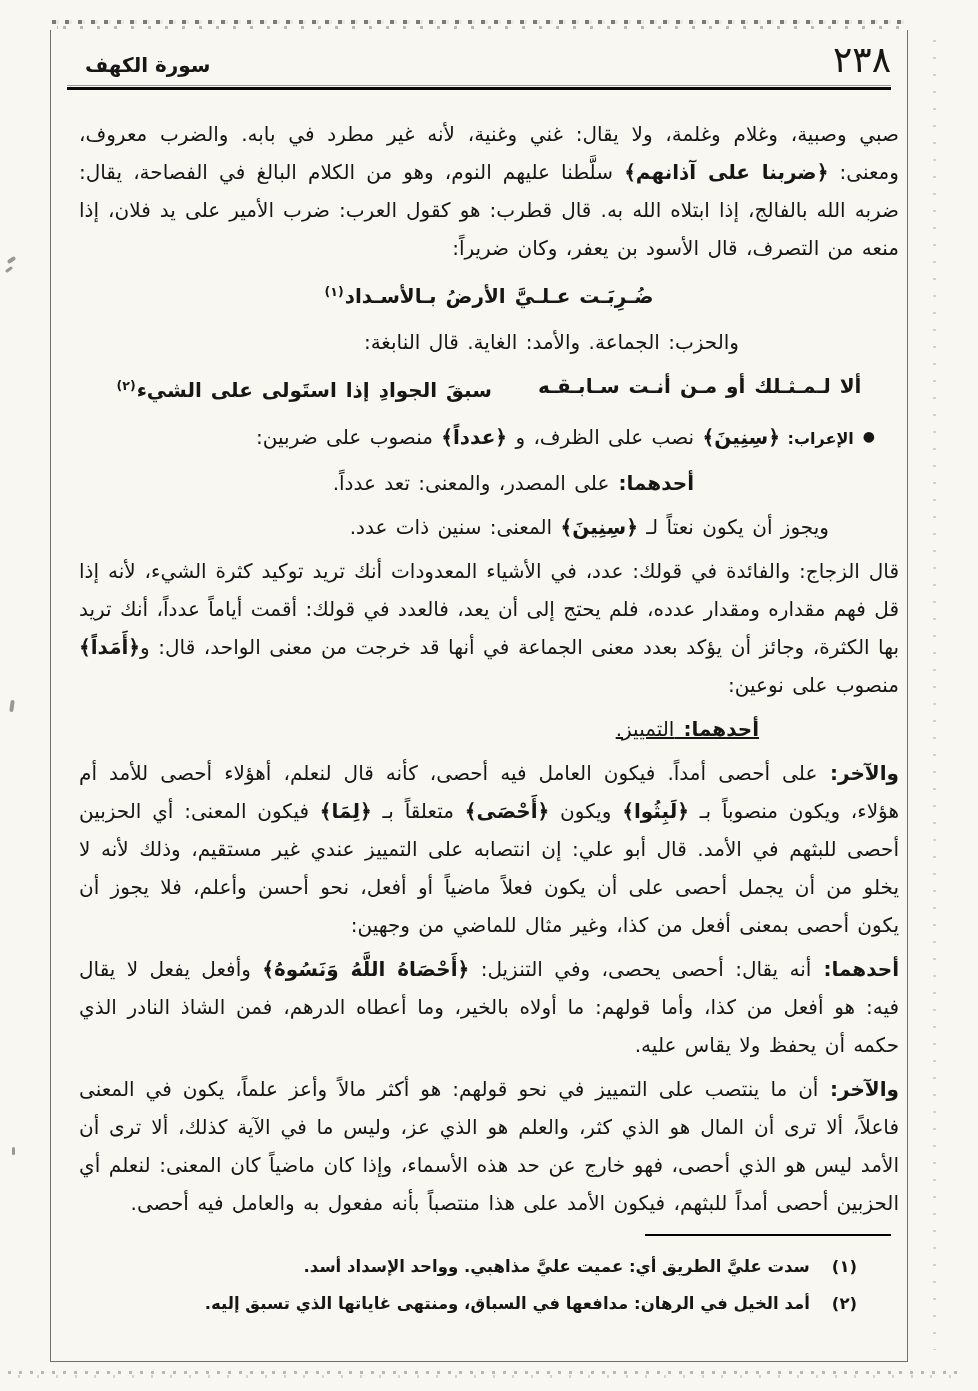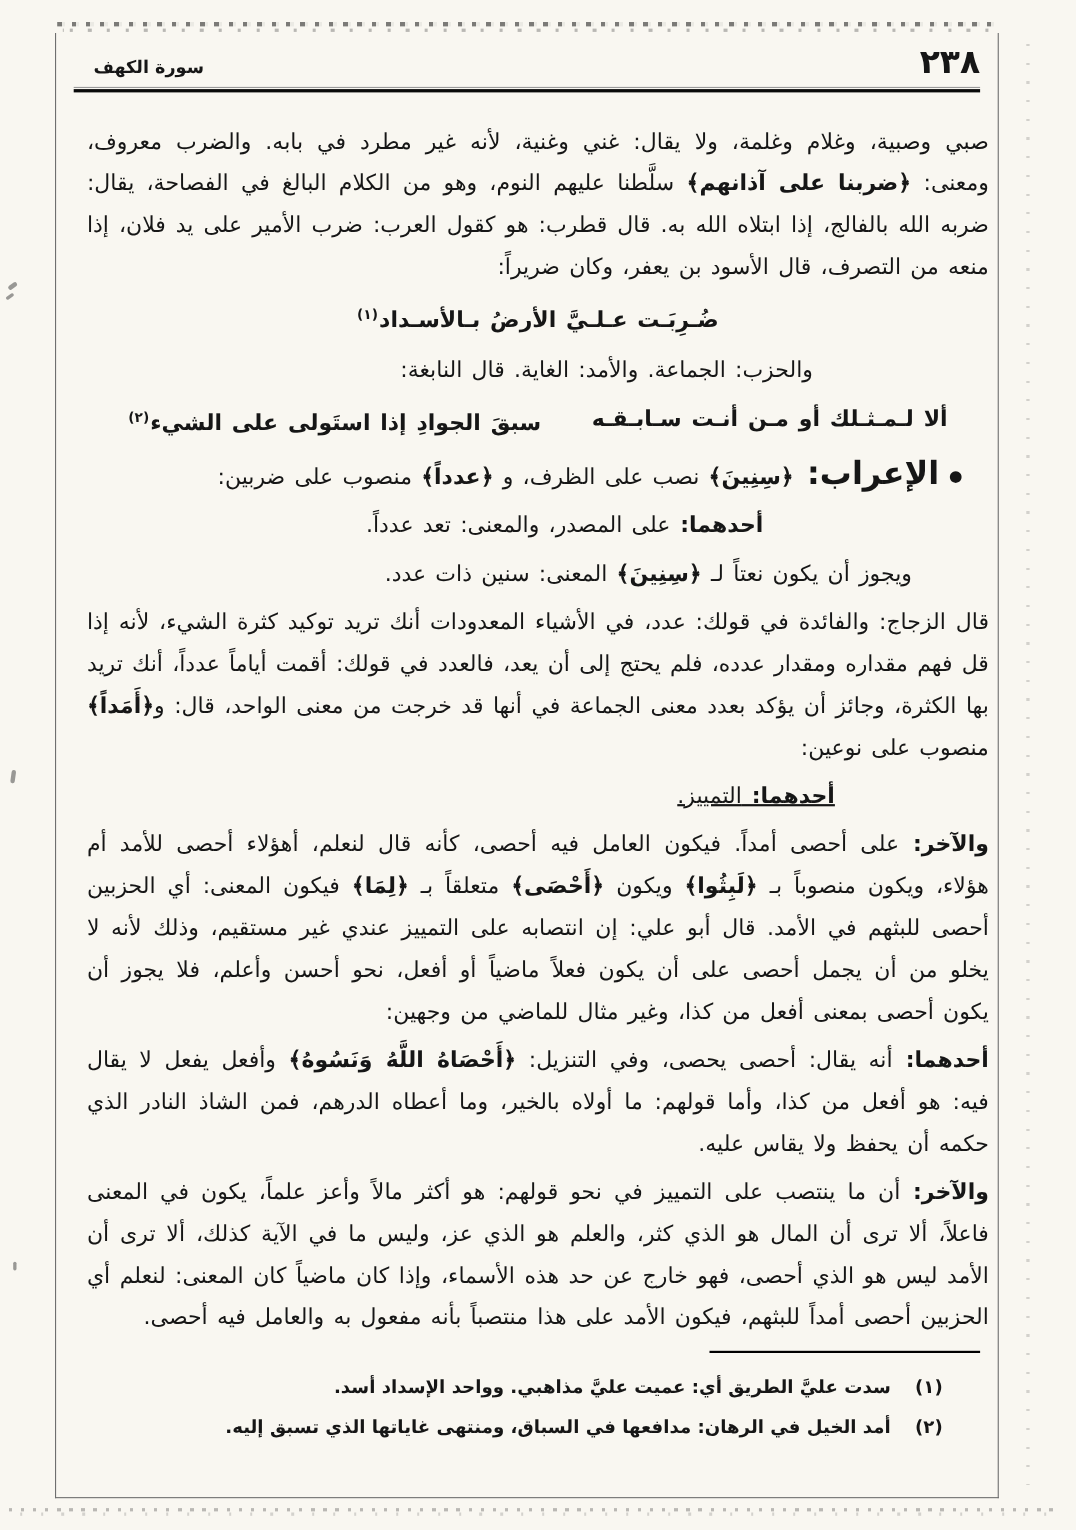--- a/index.html
+++ b/index.html
@@ -55,39 +55,39 @@
   .page-frame{
     position:absolute;left:50px;top:30px;width:858px;height:1332px;
     border:1px solid var(--frame);
     border-top:none;
   }
   
   .header{
     display:flex;justify-content:space-between;align-items:flex-end;
     padding:12px 16px 0 34px;
   }
-  .page-number{font-size:30px;font-weight:bold;letter-spacing:2px;line-height:1;}
-  .surah-title{font-size:16px;font-weight:bold;line-height:1;padding-bottom:3px;text-align:center;}
+  .page-number{font-size:36px;font-weight:normal;letter-spacing:2px;line-height:1;}
+  .surah-title{font-size:20px;font-weight:bold;line-height:1;padding-bottom:3px;text-align:center;}
   .header-rule{
     margin:7px 16px 0 16px;height:5px;
     border-top:1px solid #9a9a9a;
     border-bottom:3px solid var(--rule);
   }
   
   .body-text{
     padding:13px 8px 0 28px;
     font-size:20px;
     line-height:38px;
     text-align:justify;
     word-spacing:2px;
     margin-top:12px;
   }
   .block{margin:0 0 6px 0;}
   .b{font-weight:bold;}
-  .hd{font-weight:bold;font-size:29px;}
+  .hd{font-weight:bold;font-size:16px;}
   .ind-24{padding-right:24px;}
   .ind-70{padding-right:70px;}
   .ind-140{padding-right:140px;text-decoration:underline;}
   .ind-160{padding-right:160px;}
   .ind-205{padding-right:205px;}
   .bullet{font-size:14px;margin-left:9px;vertical-align:3px;}
   .verse{
     display:flex;justify-content:center;gap:46px;
     font-weight:bold;margin:3px 0 8px 0;white-space:nowrap;
   }

